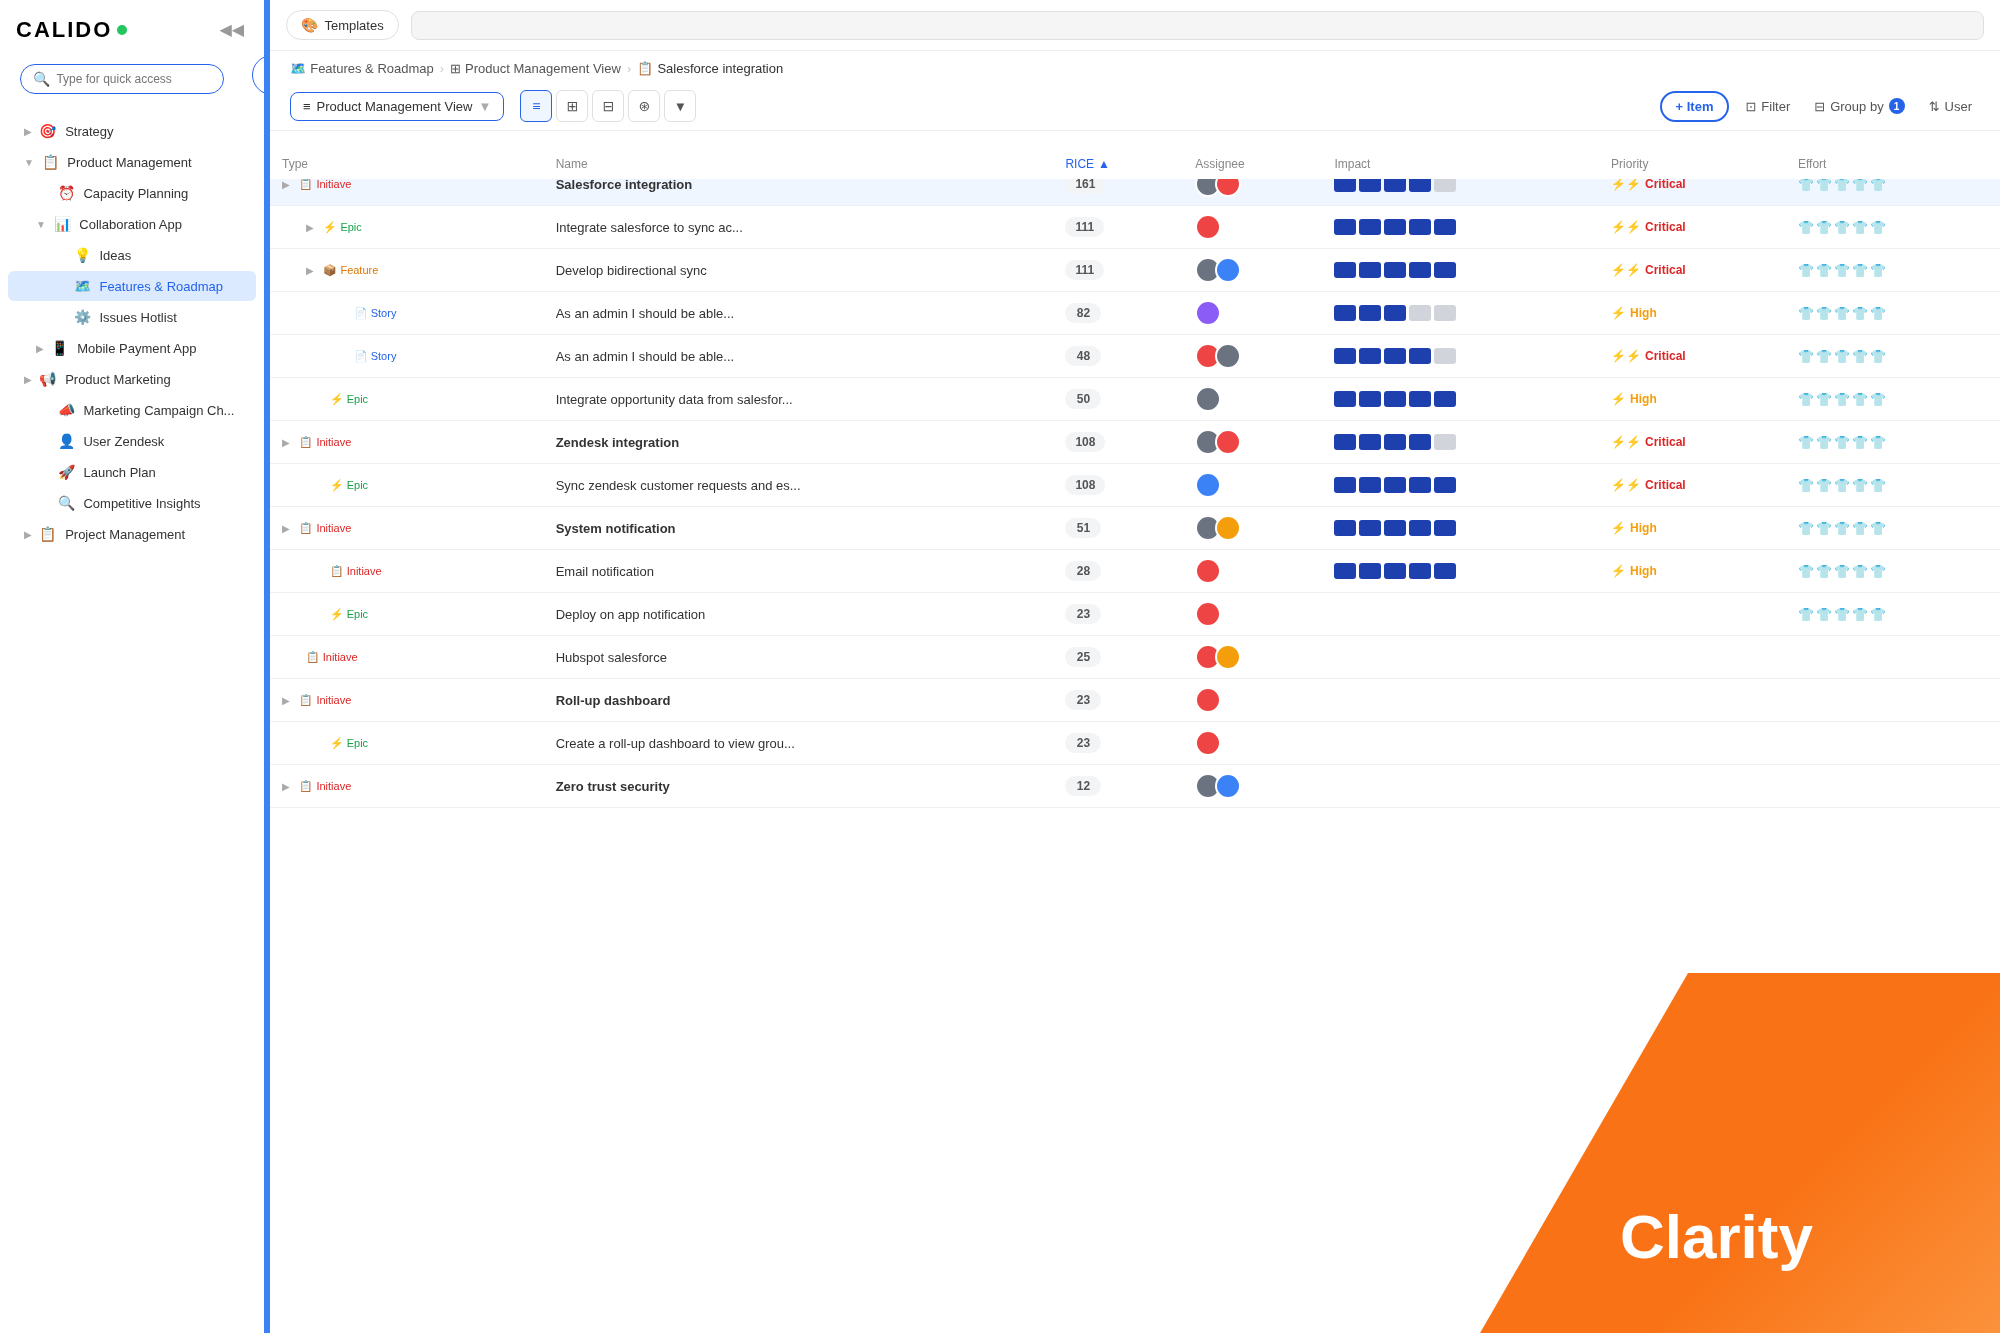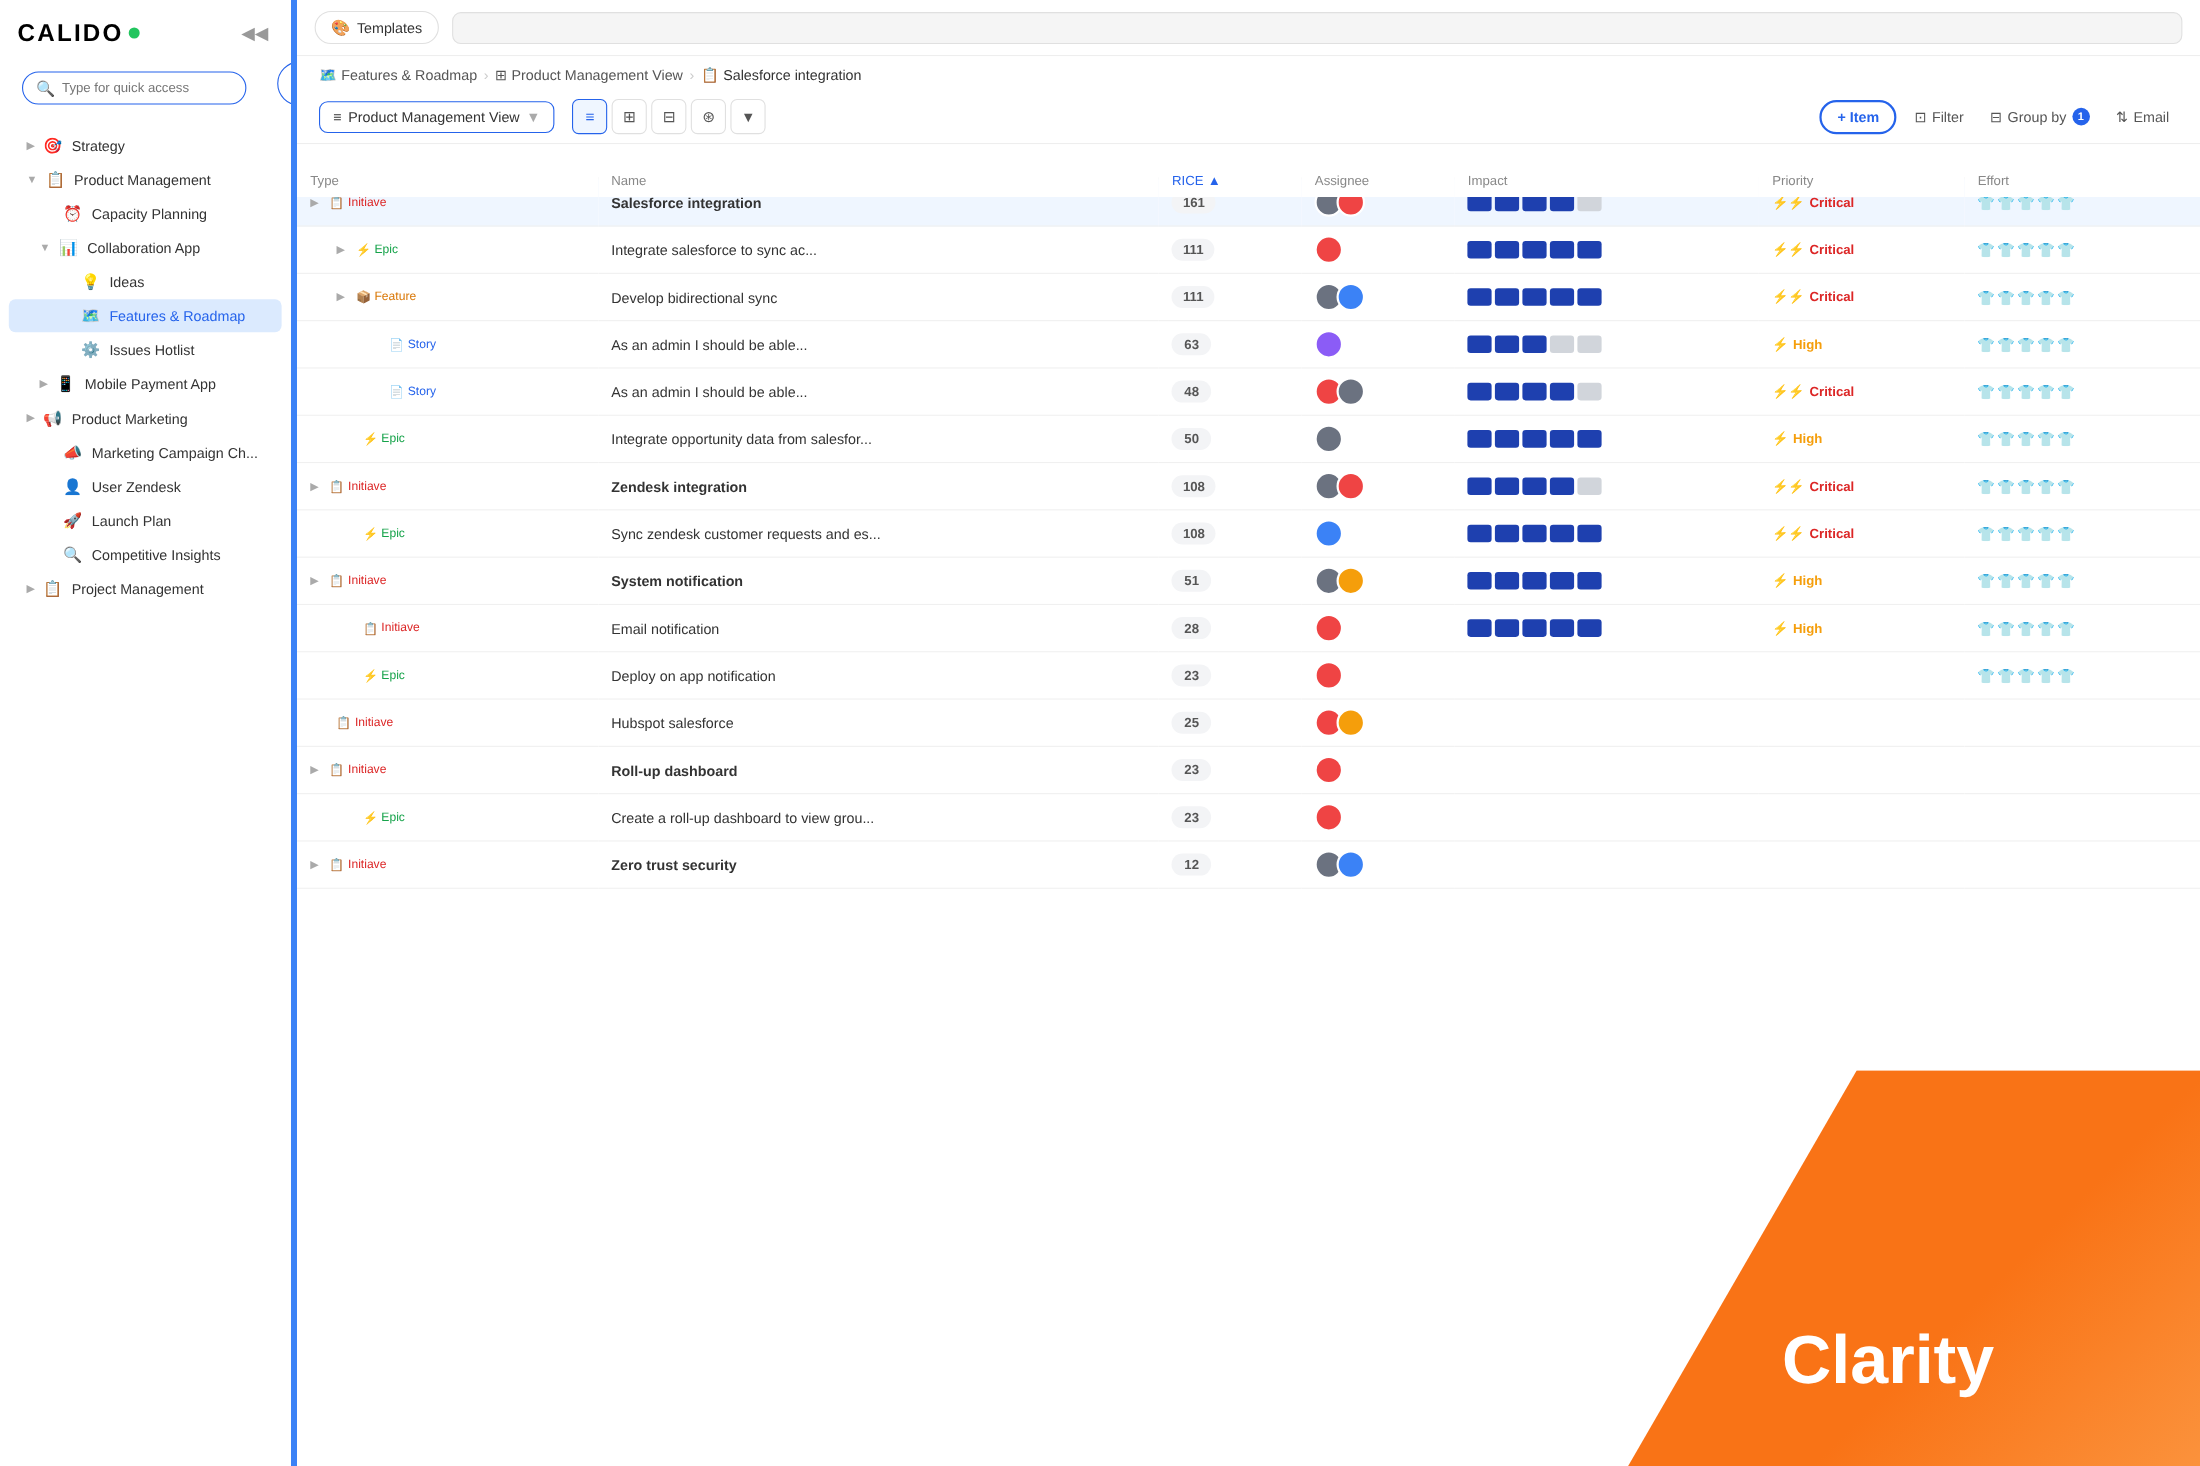--- a/index.html
+++ b/index.html
@@ -376,21 +376,21 @@
       <span>⊡</span>
       <span>Filter</span>
     </button>
     <button class="groupby-btn">
       <span>⊟</span>
       <span>Group by</span>
       <span class="badge-count">1</span>
     </button>
     <button class="sort-btn">
       <span>⇅</span>
-      <span>Email</span>
+      <span>User</span>
     </button>
   </div>
 
   <div class="table-container">
     <table>
       <thead>
         <tr id="header-row">
             <th>
               <div class="th-inner">
     <span>Type</span>
@@ -568,21 +568,21 @@
             <td style="padding-left: calc(60px);">
     <div style="display:flex;align-items:center;gap:4px;">
       <span style="width:14px;display:inline-block;"></span>
       <span class="type-badge type-story">
         <span>📄</span>
         Story
       </span>
     </div>
   </td>
             <td><span class="item-name">As an admin I should be able...</span></td>
-            <td><span class="rice-score">63</span></td>
+            <td><span class="rice-score">82</span></td>
             <td>
               <div class="avatars">
                 <div class="avatar" style="background:#8b5cf6"></div>
               </div>
             </td>
             <td>
               <div class="impact-bars">
                 <div class="impact-bar bar-filled"></div>
                 <div class="impact-bar bar-filled"></div>
                 <div class="impact-bar bar-filled"></div>

